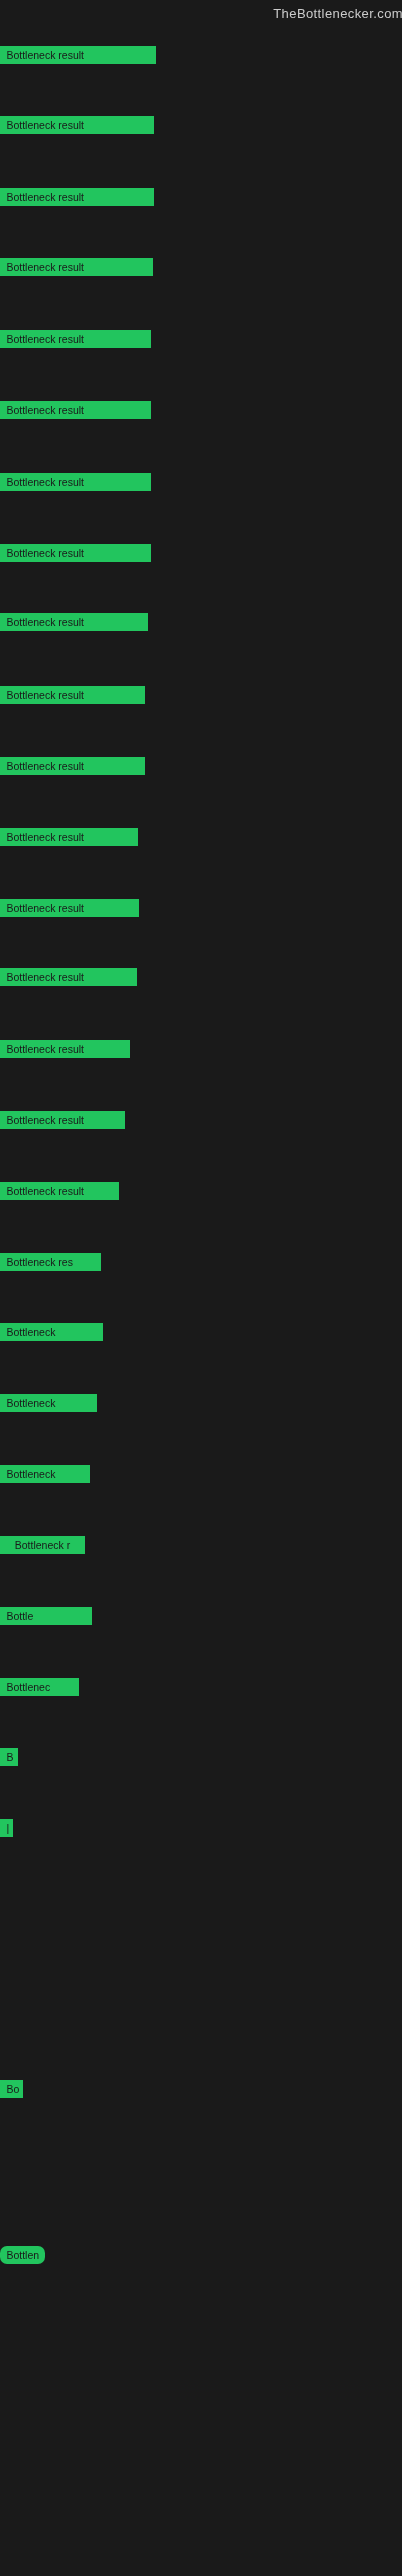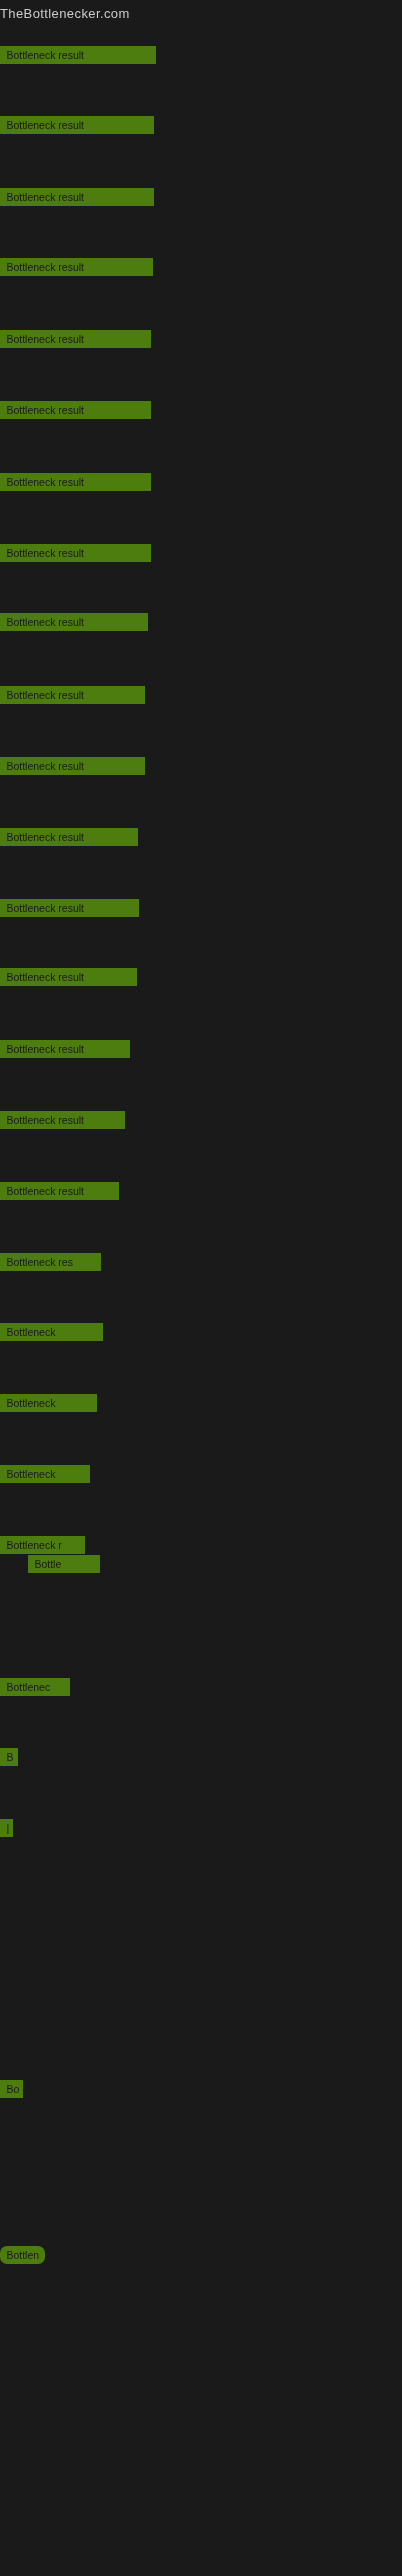--- a/index.html
+++ b/index.html
@@ -10,31 +10,31 @@
 
     body {
       width: 403px;
       min-height: 2576px;
       background-color: #1a1a1a;
       font-family: Arial, sans-serif;
       position: relative;
     }
 
     .site-title {
-      text-align: left;
+      text-align: right;
       color: #cccccc;
       font-size: 13px;
       padding: 6.4px 0;
       letter-spacing: 0.4px;
     }
 
     .bottleneck-item {
       position: absolute;
       left: 0;
-      background-color: #4d7c0f;
+      background-color: #22c55e;
       color: #1a1a1a;
       font-size: 10.5px;
       font-weight: 500;
       padding: 3.2px 6.4px;
       white-space: nowrap;
       overflow: hidden;
     }
   </style>
 </head>
 <body>
@@ -56,21 +56,21 @@
     <div class="bottleneck-item" style="top: 828px; width: 138px;">Bottleneck result</div>
     <div class="bottleneck-item" style="top: 899px; width: 139px;">Bottleneck result</div>
     <div class="bottleneck-item" style="top: 968px; width: 137px;">Bottleneck result</div>
     <div class="bottleneck-item" style="top: 1040px; width: 130px;">Bottleneck result</div>
     <div class="bottleneck-item" style="top: 1111px; width: 125px;">Bottleneck result</div>
     <div class="bottleneck-item" style="top: 1182px; width: 119px;">Bottleneck result</div>
     <div class="bottleneck-item" style="top: 1253px; width: 101px;">Bottleneck res</div>
     <div class="bottleneck-item" style="top: 1323px; width: 103px;">Bottleneck</div>
     <div class="bottleneck-item" style="top: 1394px; width: 97px;">Bottleneck</div>
     <div class="bottleneck-item" style="top: 1465px; width: 90px;">Bottleneck</div>
-    <div class="bottleneck-item" style="top: 1536px; width: 85px;">Bottleneck r</div>
-    <div class="bottleneck-item" style="top: 1555px; width: 72px; margin-left: 28px;">Bottle</div>
-    <div class="bottleneck-item" style="top: 1678px; width: 70px;">Bottlenec</div>
+    <div class="bottleneck-item" style="top: 1536px; width: 85px; text-align: center;">Bottleneck r</div>
+    <div class="bottleneck-item" style="top: 1607px; width: 92px;">Bottle</div>
+    <div class="bottleneck-item" style="top: 1678px; width: 79px;">Bottlenec</div>
     <div class="bottleneck-item" style="top: 1748px; width: 17.7px;">B</div>
     <div class="bottleneck-item" style="top: 1819px; width: 6.4px;">|</div>
     <div class="bottleneck-item" style="top: 2032px; width: 22.5px; margin-top: 48px;">Bo</div>
     <div class="bottleneck-item" style="top: 2246px; width: 45px; border-radius: 7px;">Bottlen</div>
   </div>
 
 
 </body></html>

